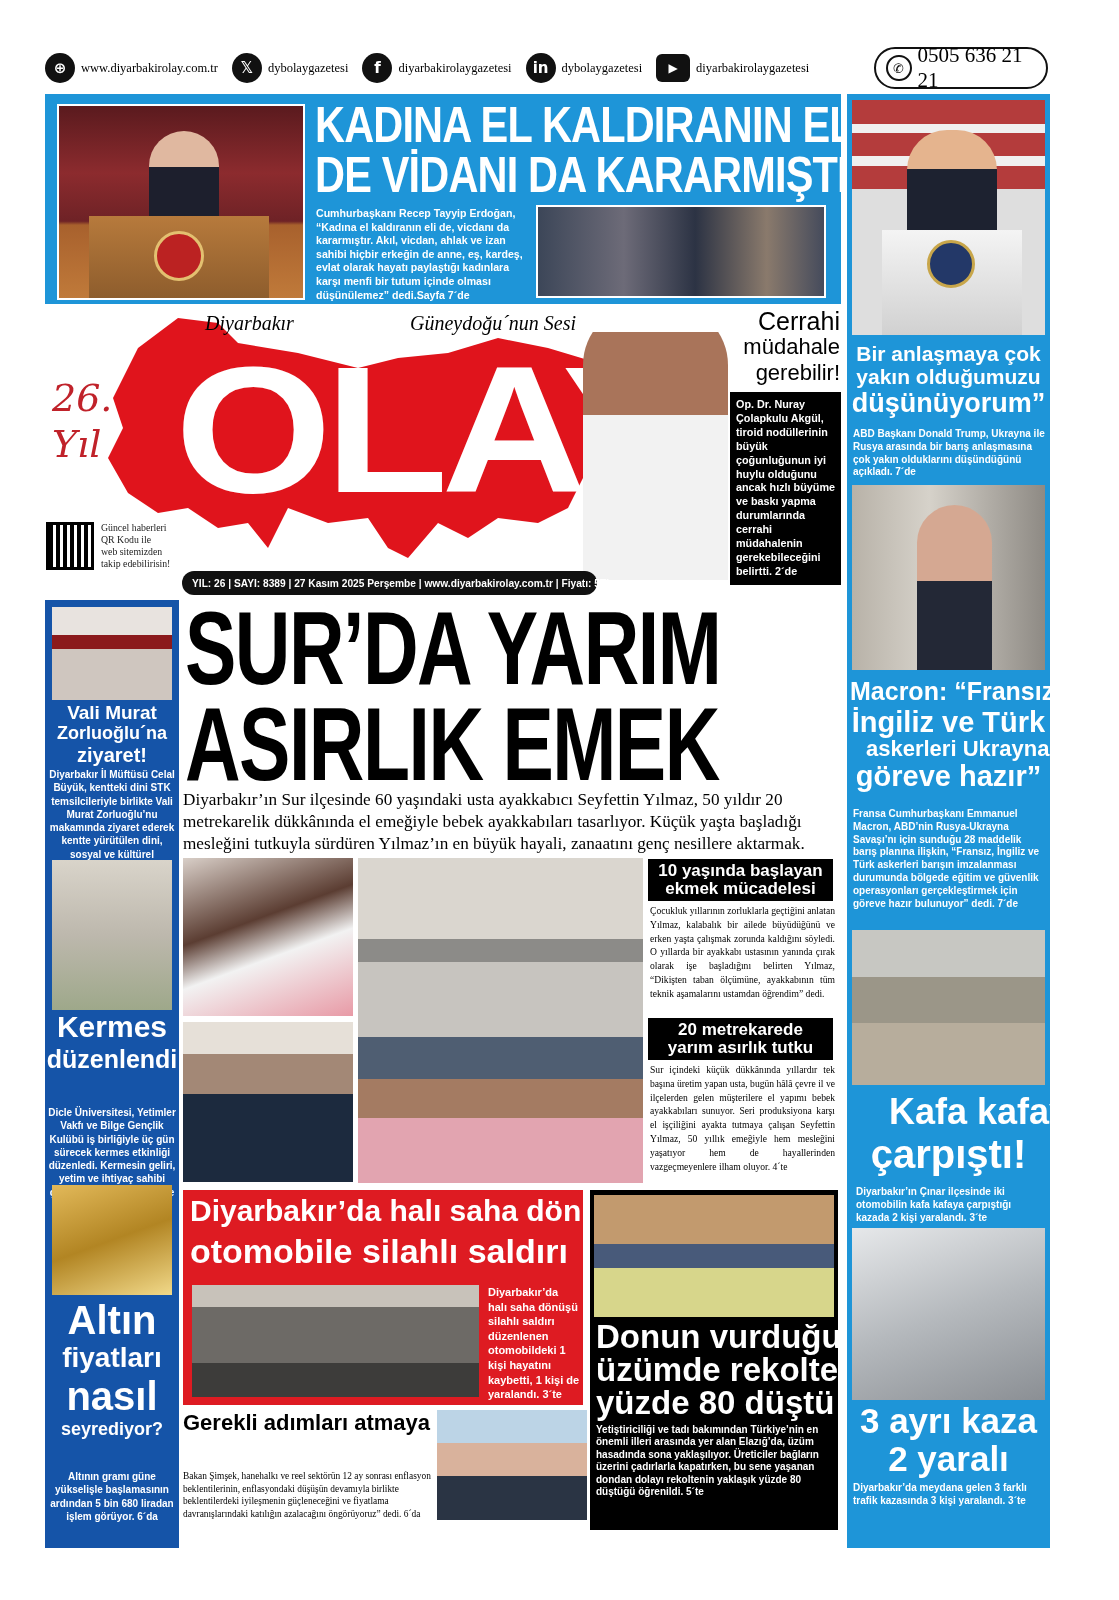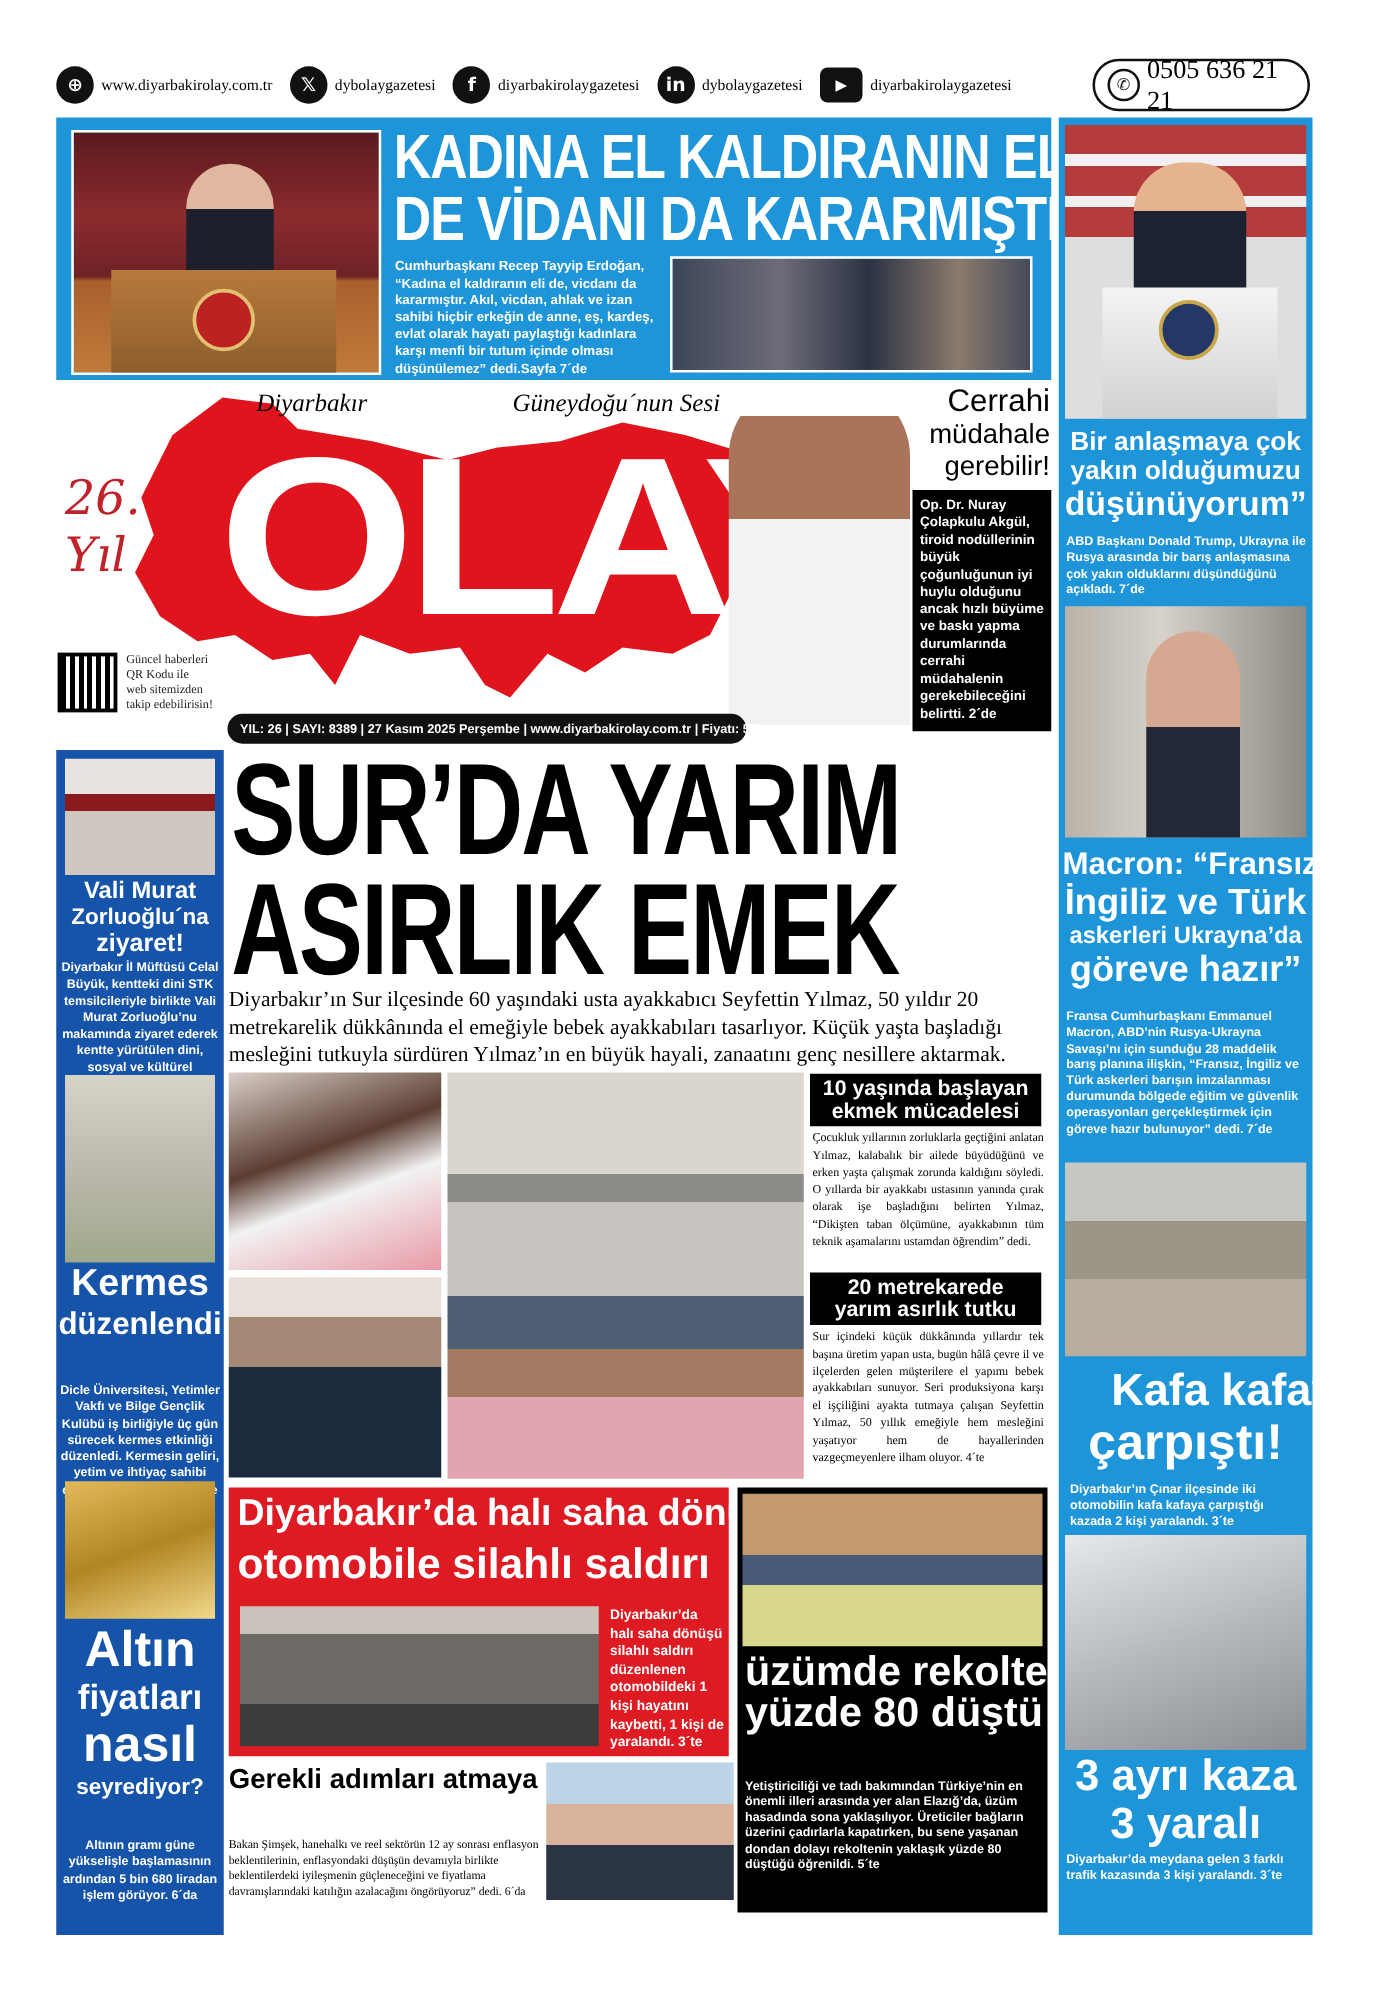--- a/index.html
+++ b/index.html
@@ -151,34 +151,34 @@
   <span class="l" style="font-size:21px;line-height:23px;">yakın olduğumuzu</span>
   <span class="l" style="font-size:27px;line-height:30px;">düşünüyorum”</span>
 </div>
 <div class="abs r-text" style="left:853px;top:428px;width:192px;">ABD Başkanı Donald Trump, Ukrayna ile Rusya arasında bir barış anlaşmasına çok yakın olduklarını düşündüğünü açıkladı. 7´de</div>
 <div class="abs macron-img">
     <div class="macron-face"></div>
   </div>
 <div class="abs r-head" style="left:850px;top:676px;width:197px;">
   <span class="l" style="font-size:25px;line-height:30px;">Macron: “Fransız</span>
   <span class="l" style="font-size:29px;line-height:32px;">İngiliz ve Türk</span>
-  <span class="l" style="font-size:19px;line-height:22px;">askerleri Ukrayna’da</span>
+  <span class="l" style="font-size:22px;line-height:22px;margin-left:16px;">askerleri Ukrayna’da</span>
   <span class="l" style="font-size:29px;line-height:32px;">göreve hazır”</span>
 </div>
 <div class="abs r-text" style="left:853px;top:808px;width:192px;">Fransa Cumhurbaşkanı Emmanuel Macron, ABD’nin Rusya-Ukrayna Savaşı’nı için sunduğu 28 maddelik barış planına ilişkin, “Fransız, İngiliz ve Türk askerleri barışın imzalanması durumunda bölgede eğitim ve güvenlik operasyonları gerçekleştirmek için göreve hazır bulunuyor” dedi. 7´de</div>
 <div class="abs crash-img"></div>
 <div class="abs r-head" style="left:850px;top:1092px;width:197px;">
   <span class="l" style="font-size:36px;line-height:40px;margin-left:39px;">Kafa kafaya</span>
   <span class="l" style="font-size:40px;line-height:44px;">çarpıştı!</span>
 </div>
 <div class="abs r-text" style="left:856px;top:1186px;width:188px;">Diyarbakır’ın Çınar ilçesinde iki otomobilin kafa kafaya çarpıştığı kazada 2 kişi yaralandı. 3´te</div>
 <div class="abs crash2-img"></div>
 <div class="abs r-head" style="left:850px;top:1402px;width:197px;">
   <span class="l" style="font-size:35px;line-height:38px;">3 ayrı kaza</span>
-  <span class="l" style="font-size:35px;line-height:38px;">3 yaralı</span>
+  <span class="l" style="font-size:35px;line-height:38px;">2 yaralı</span>
 </div>
 <div class="abs r-text" style="left:853px;top:1482px;width:192px;">Diyarbakır’da meydana gelen 3 farklı trafik kazasında 3 kişi yaralandı. 3´te</div>
 
 <svg class="abs map" viewBox="0 0 540 262">
   <path d="M70 40 L110 10 L150 15 L170 35 L230 45 L290 60 L330 50 L380 45 L430 30 L480 40 L530 55 L540 110 L520 160 L500 200 L470 215 L430 210 L400 230 L370 215 L340 250 L320 240 L300 210 L260 215 L220 200 L200 240 L180 215 L150 220 L120 200 L90 205 L60 185 L40 150 L55 120 L45 90 Z" fill="#e0141c"></path>
 </svg>
 <div class="abs logo-diy">Diyarbakır</div>
 <div class="abs logo-guney">Güneydoğu´nun Sesi</div>
 <div class="abs logo-olay">OLAY</div>
 <div class="abs yil">
@@ -255,16 +255,17 @@
 
 <div class="abs gerekli">
   <span class="l" style="font-size:22px;line-height:26px;">Gerekli adımları atmaya</span>
 </div>
 <div class="abs gerekli-text">Bakan Şimşek, hanehalkı ve reel sektörün 12 ay sonrası enflasyon beklentilerinin, enflasyondaki düşüşün devamıyla birlikte beklentilerdeki iyileşmenin güçleneceğini ve fiyatlama davranışlarındaki katılığın azalacağını öngörüyoruz” dedi. 6´da</div>
 <div class="abs simsek-img"></div>
 
 <div class="abs black"></div>
 <div class="abs grape-img"></div>
 <div class="abs black-head">
+  <span class="l">Donun vurduğu</span>
   <span class="l">üzümde rekolte</span>
   <span class="l">yüzde 80 düştü</span>
 </div>
 <div class="abs black-text">Yetiştiriciliği ve tadı bakımından Türkiye’nin en önemli illeri arasında yer alan Elazığ’da, üzüm hasadında sona yaklaşılıyor. Üreticiler bağların üzerini çadırlarla kapatırken, bu sene yaşanan dondan dolayı rekoltenin yaklaşık yüzde 80 düştüğü öğrenildi. 5´te</div>
 
 </body></html>

